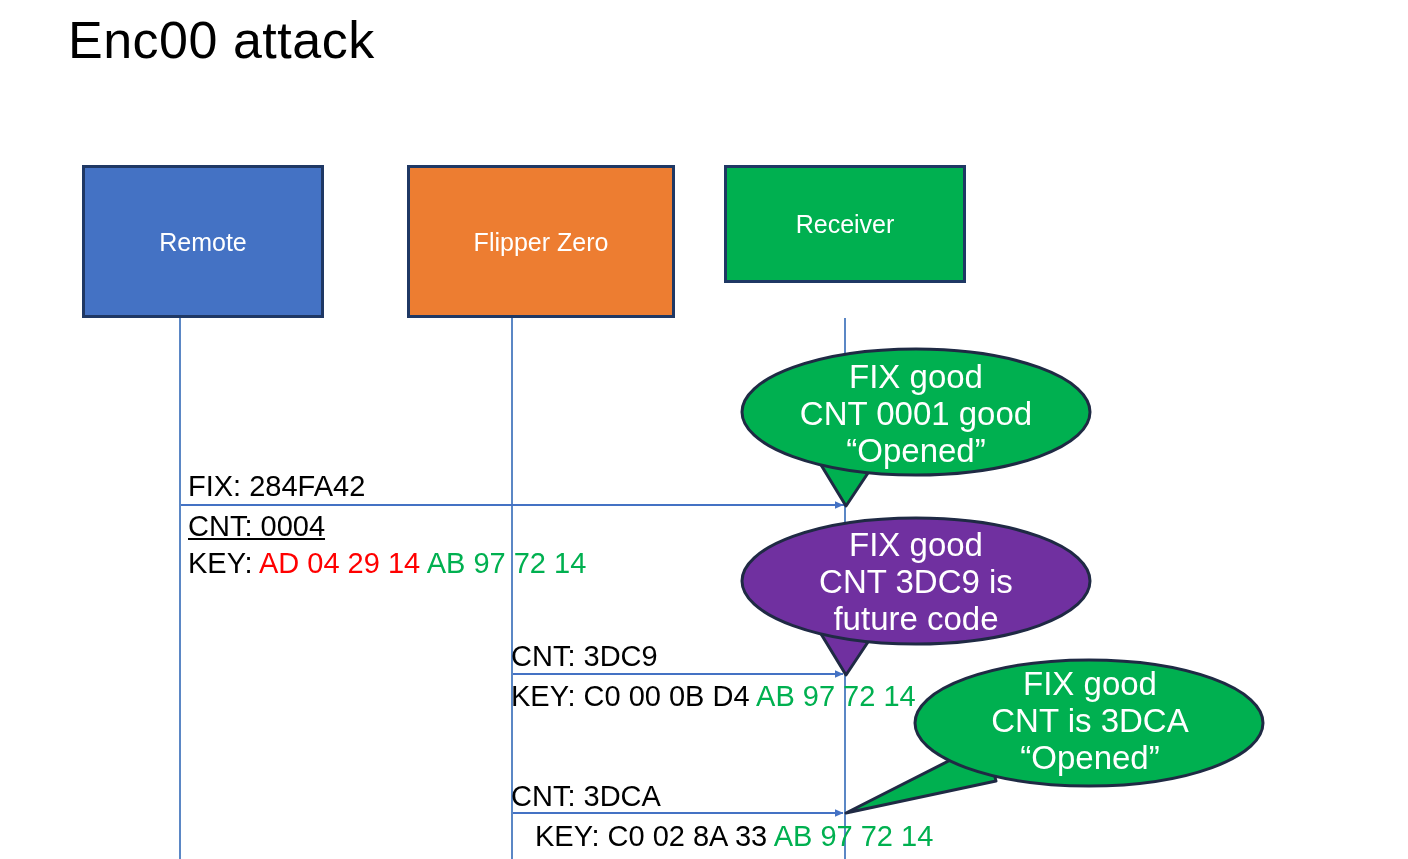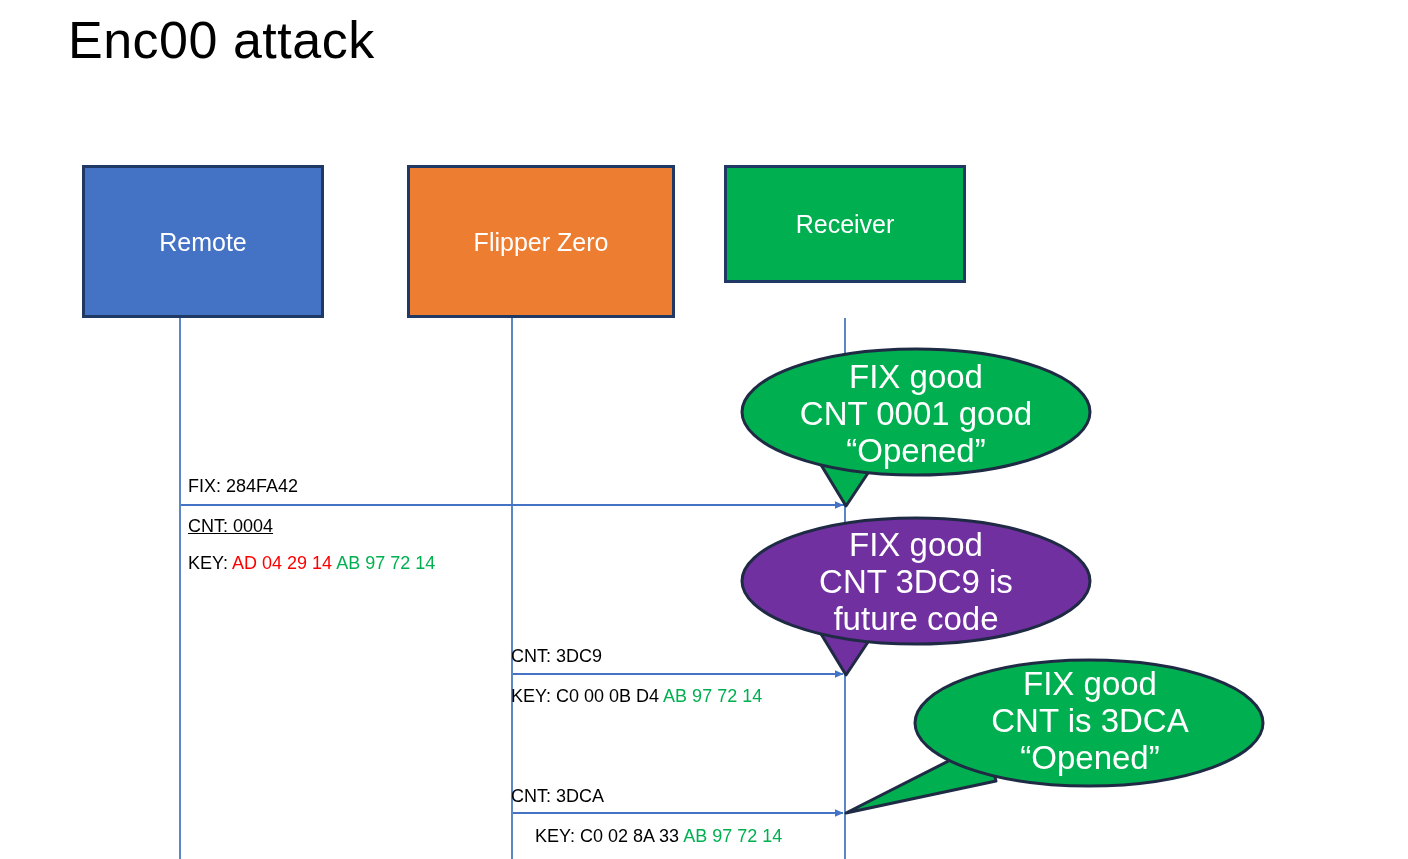--- a/index.html
+++ b/index.html
@@ -57,21 +57,21 @@
     line-height: 30px;
     white-space: nowrap;
   }
   #actor-remote   { left: 58px;  top: 165px; width: 242px; height: 153px; margin-left: 24px; }
   #actor-flipper  { left: 391px; top: 165px; width: 268px; height: 153px; margin-left: 16px; }
   #actor-receiver { left: 724px; top: 165px; width: 242px; height: 118px; align-items: center; }
 
   
   .msg {
     position: absolute;
-    font-size: 18px;
+    font-size: 29px;
     line-height: 36px;
     color: #000000;
     white-space: nowrap;
   }
   .hex-red   { color: #FF0000; }
   .hex-green { color: #00B050; text-align: center; }
   .hex-black { color: #000000; }
 
   #msg-fix      { left: 188px; top: 468px; }
   #msg-cnt0004  { left: 188px; top: 508px; text-decoration: underline; }

